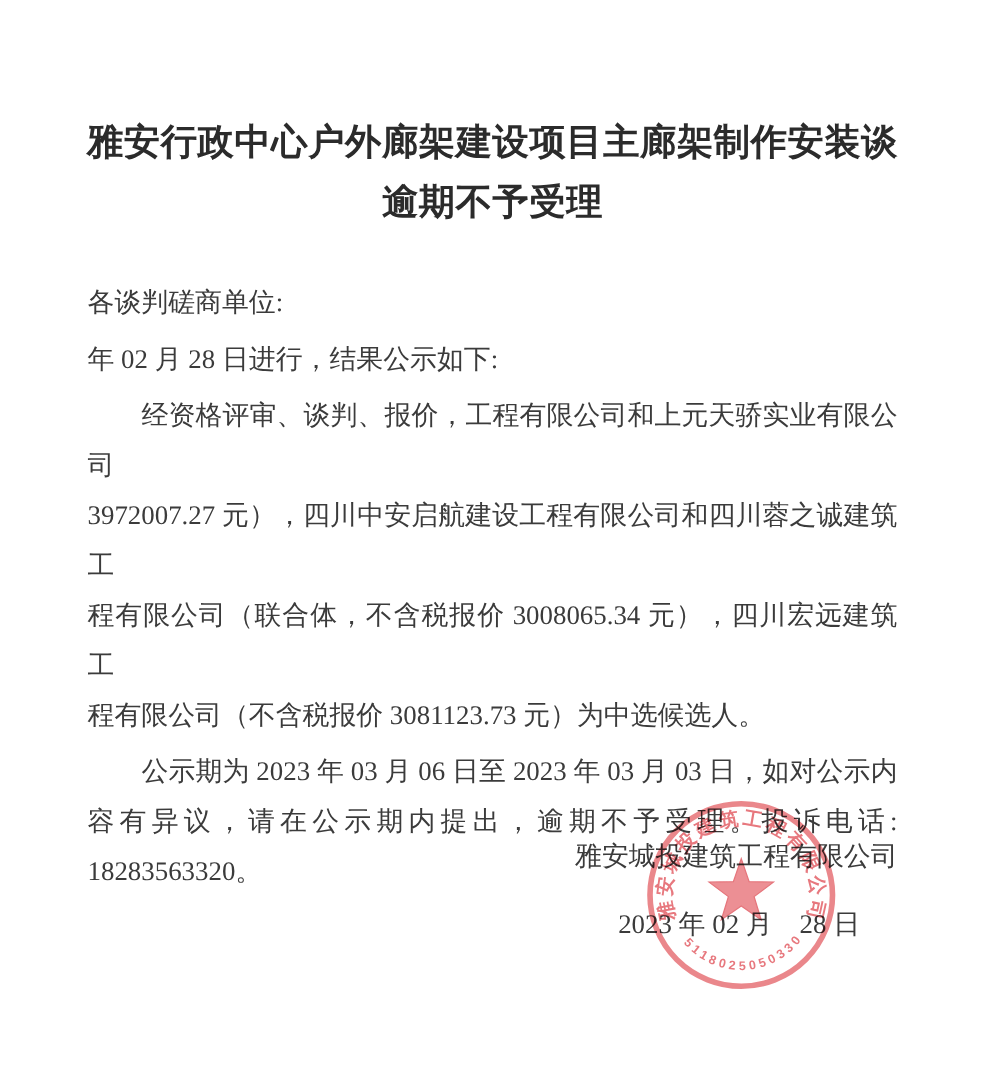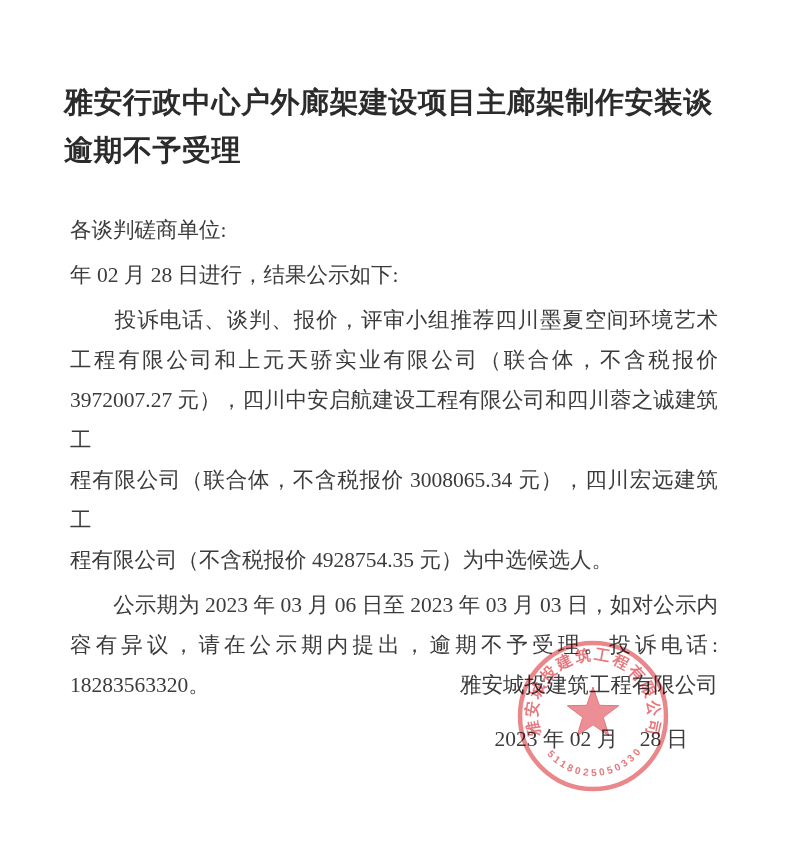--- a/index.html
+++ b/index.html
@@ -10,22 +10,22 @@
     height: 865px;
     margin: 0 auto;
     background: #ffffff;
     overflow: hidden;
     font-family: "Liberation Serif", "DejaVu Serif", serif;
     color: #3b3b3b;
   }
   .title {
     padding-top: 78px;
     width: 660px;
-    margin: 0 auto;
-    text-align: left;
+    margin: 12px auto;
+    text-align: center;
     font-family: "Liberation Sans", "DejaVu Sans", sans-serif;
     font-weight: bold;
     font-size: 29px;
     line-height: 48px;
     color: #2b2b2b;
     letter-spacing: 0.5px;
   }
   .doc-body {
     margin: 36px 70px 0 70px;
     width: 648px;
@@ -98,25 +98,24 @@
   </div>
 
   <div class="doc-body">
       <div class="para">
         <div class="line last">各谈判磋商单位:</div>
       </div>
       <div class="para">
         <div class="line last">年 02 月 28 日进行，结果公示如下:</div>
       </div>
       <div class="para">
-        <div class="line">　　投诉电话、谈判、报价，评审小组推荐四川墨夏空间环境艺术</div>
-        <div class="line">工程有限公司和上元天骄实业有限公司（联合体，不含税报价</div>
+        <div class="line">　　经资格评审、谈判、报价，工程有限公司和上元天骄实业有限公司</div>
         <div class="line">3972007.27 元），四川中安启航建设工程有限公司和四川蓉之诚建筑工</div>
         <div class="line">程有限公司（联合体，不含税报价 3008065.34 元），四川宏远建筑工</div>
-        <div class="line last">程有限公司（不含税报价 4928754.35 元）为中选候选人。</div>
+        <div class="line last">程有限公司（不含税报价 3081123.73 元）为中选候选人。</div>
       </div>
       <div class="para">
         <div class="line">　　公示期为 2023 年 03 月 06 日至 2023 年 03 月 03 日，如对公示内</div>
         <div class="line last">容有异议，请在公示期内提出，逾期不予受理。投诉电话: 18283563320。</div>
       </div>
     </div>
 
   <div class="signature">
     <div class="sig-company">雅安城投建筑工程有限公司</div>
     <div class="sig-date">2023 年 02 月　28 日</div>

